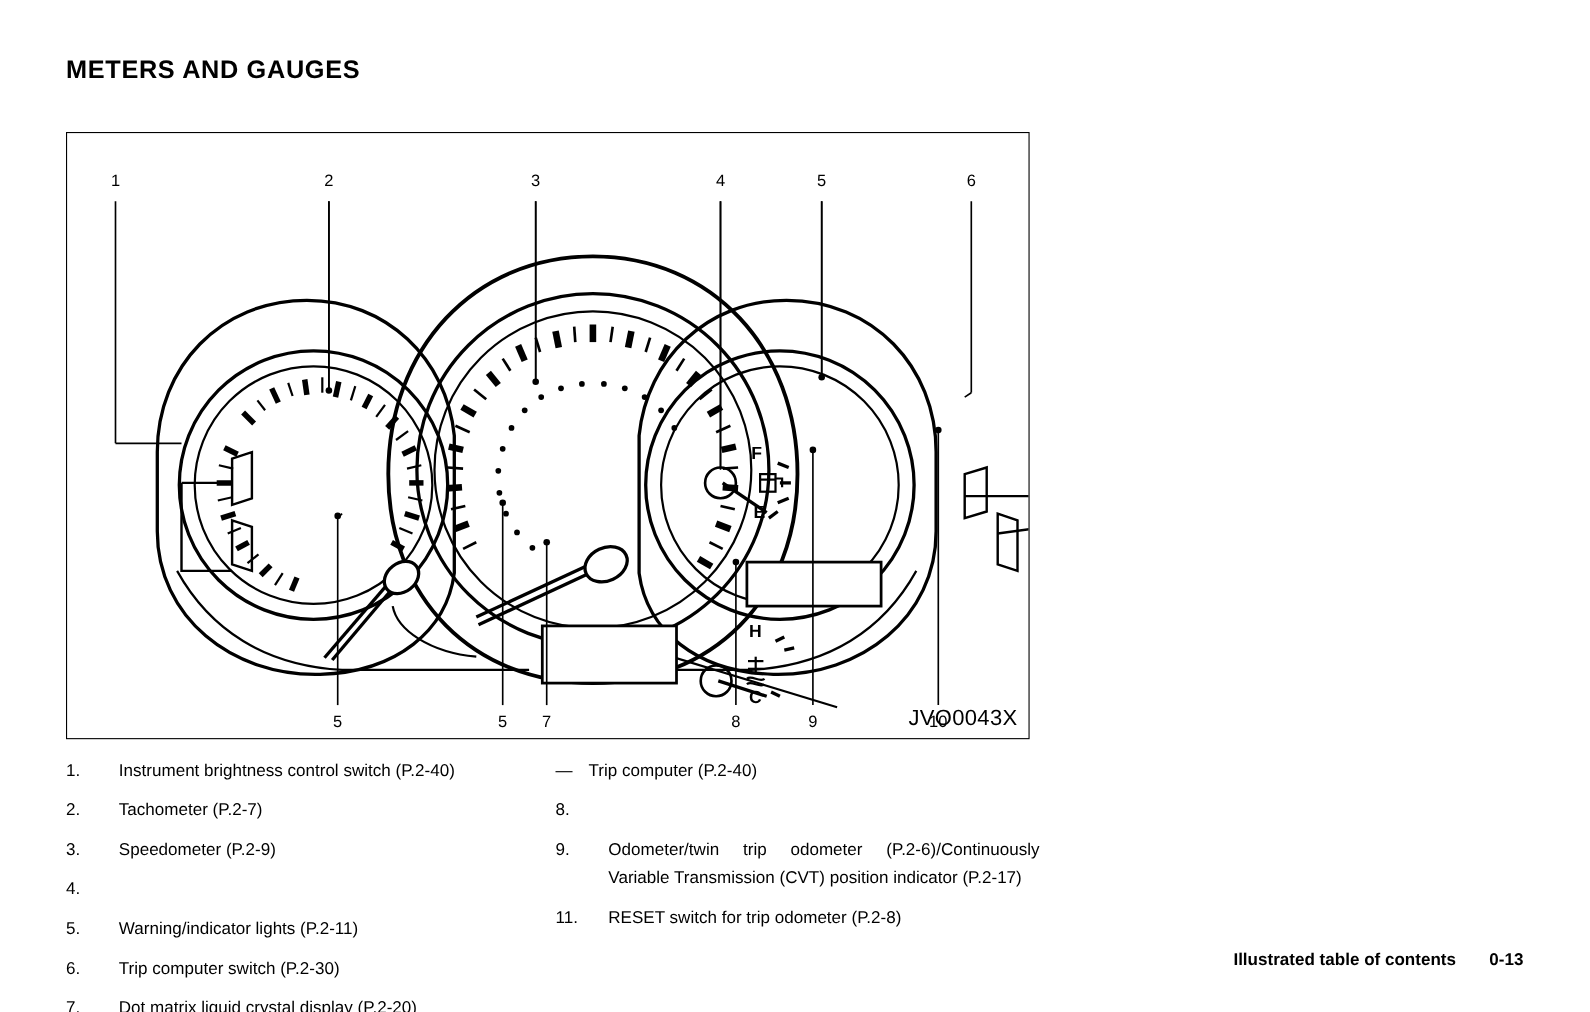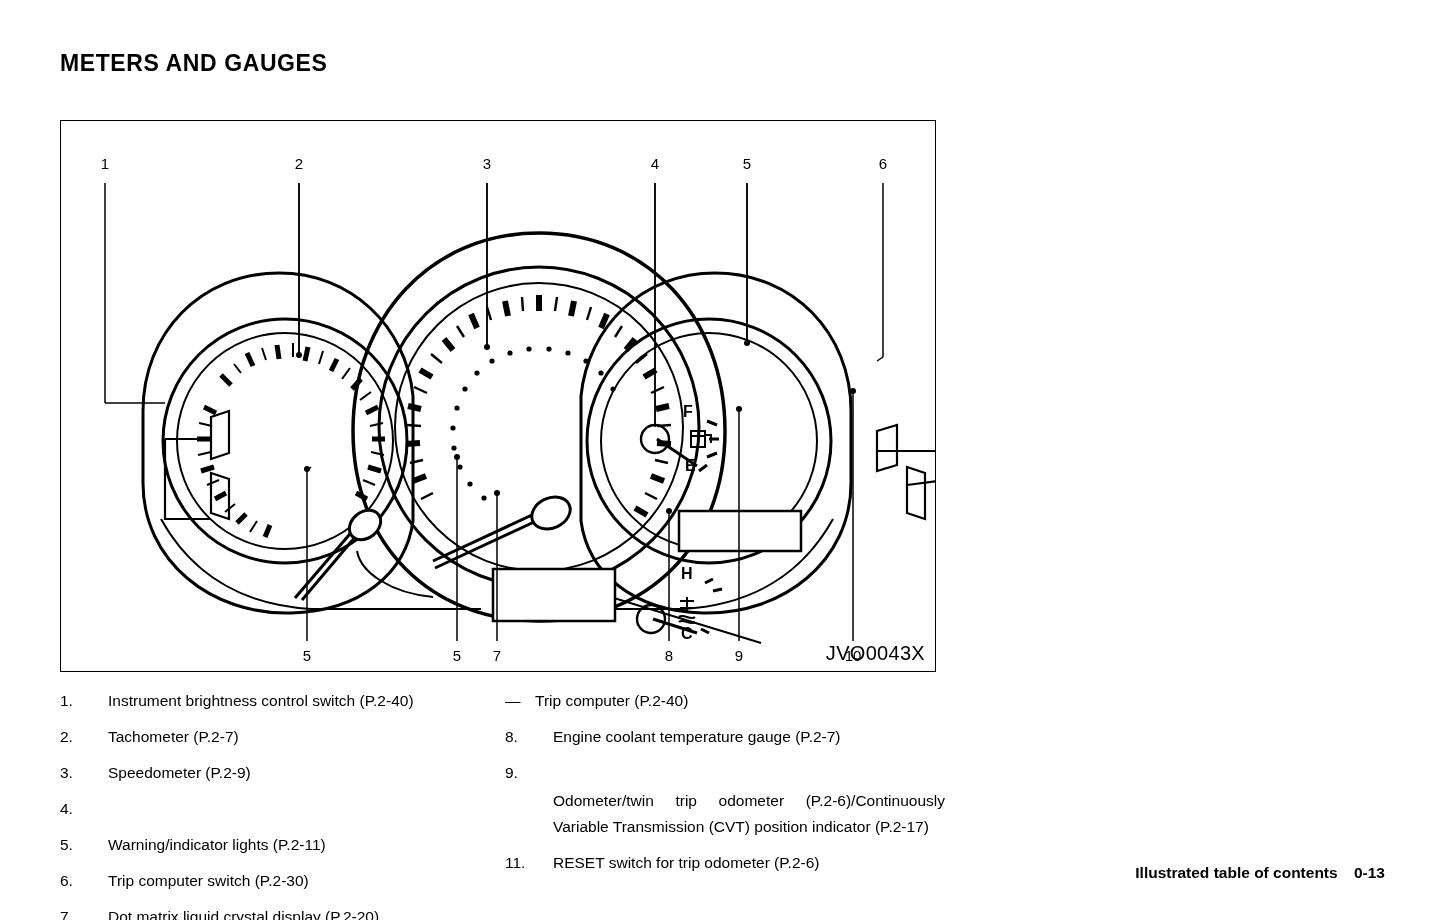--- a/index.html
+++ b/index.html
@@ -66,32 +66,31 @@
     width: 48px;
     flex: 0 0 48px;
     text-align: left;
   }
   .legend-num.dash { width: 30px; flex: 0 0 30px; }
   .legend-text {
     flex: 1;
   }
   .legend-text.justify {
     text-align: justify;
-    margin-top: 28px;
   }
   .footer {
     position: absolute;
     right: 60px;
     bottom: 38px;
     font-size: 15.5px;
     font-weight: bold;
     white-space: nowrap;
   }
   .footer .pg {
-    margin-left: 12px;
+    margin-left: 26px;
     font-weight: bold;
   }
 </style>
 </head>
 <body>
 
 <div class="page">
 
   <div class="page-title">METERS AND GAUGES</div>
 
@@ -372,29 +371,28 @@
     </div>
   </div>
 
   <div class="legend legend-right">
     <div class="legend-row">
       <div class="legend-num dash">—</div>
       <div class="legend-text">Trip computer (P.2-40)</div>
     </div>
     <div class="legend-row">
       <div class="legend-num">8.</div>
-      <div class="legend-text">Engine coolant temperature gauge (P.2-7)</div>
     </div>
     <div class="legend-row">
       <div class="legend-num">9.</div>
       <div class="legend-text justify">Odometer/twin trip odometer (P.2-6)/Continuously Variable Transmission (CVT) position indicator (P.2-17)</div>
     </div>
     <div class="legend-row">
       <div class="legend-num">11.</div>
-      <div class="legend-text">RESET switch for trip odometer (P.2-6)</div>
+      <div class="legend-text">RESET switch for trip odometer (P.2-8)</div>
     </div>
   </div>
 
   <div class="footer">
     <span>Illustrated table of contents</span>
     <span class="pg">0-13</span>
   </div>
 
 </div>
 

